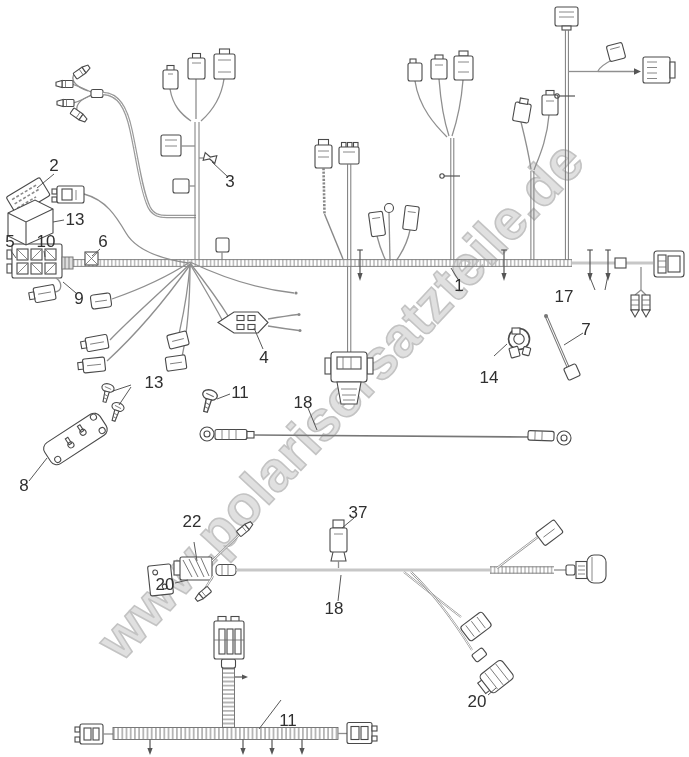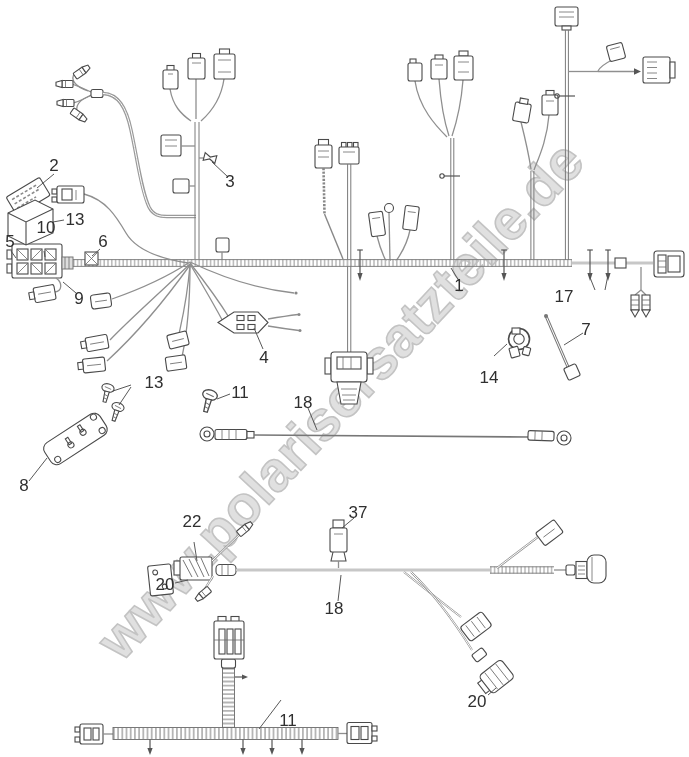--- a/index.html
+++ b/index.html
@@ -547,21 +547,21 @@
 
   <div class="callout" style="left:459px;top:285px">1</div>
   <div class="callout" style="left:54px;top:165px">2</div>
   <div class="callout" style="left:230px;top:181px">3</div>
   <div class="callout" style="left:264px;top:357px">4</div>
   <div class="callout" style="left:10px;top:241px">5</div>
   <div class="callout" style="left:103px;top:241px">6</div>
   <div class="callout" style="left:586px;top:329px">7</div>
   <div class="callout" style="left:24px;top:485px">8</div>
   <div class="callout" style="left:79px;top:298px">9</div>
-  <div class="callout" style="left:46px;top:227px">10</div>
+  <div class="callout" style="left:46px;top:241px">10</div>
   <div class="callout" style="left:288px;top:720px">11</div>
   <div class="callout" style="left:75px;top:219px">13</div>
   <div class="callout" style="left:154px;top:382px">13</div>
   <div class="callout" style="left:489px;top:377px">14</div>
   <div class="callout" style="left:240px;top:392px">11</div>
   <div class="callout" style="left:303px;top:402px">18</div>
   <div class="callout" style="left:564px;top:296px">17</div>
   <div class="callout" style="left:334px;top:608px">18</div>
   <div class="callout" style="left:165px;top:584px">20</div>
   <div class="callout" style="left:477px;top:701px">20</div>

